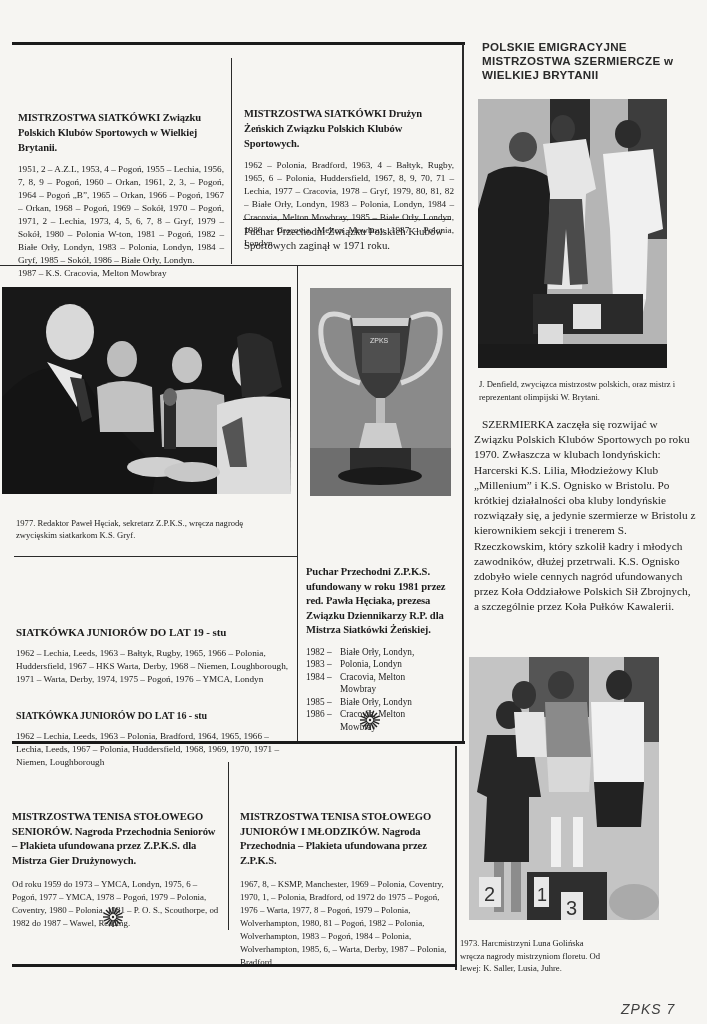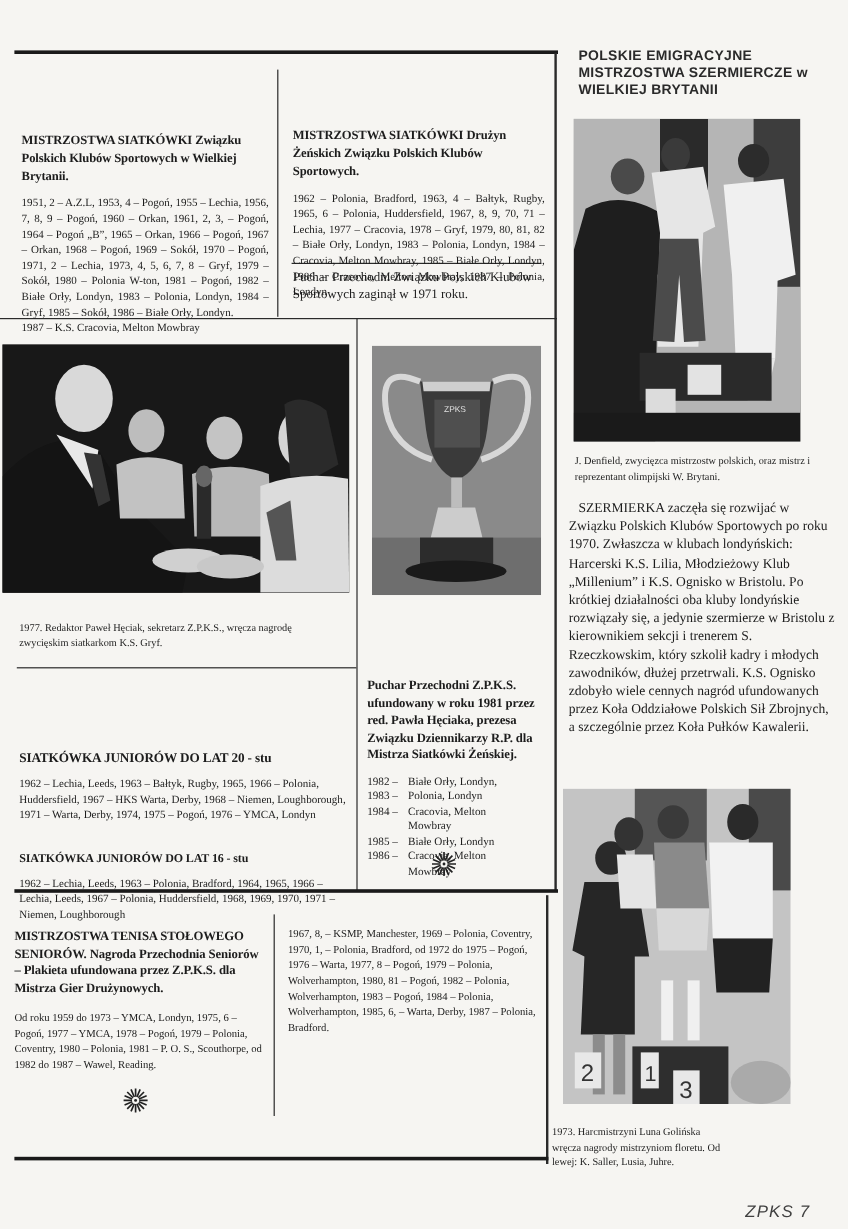--- a/index.html
+++ b/index.html
@@ -201,29 +201,29 @@
       <line x1="-3.8" y1="9.2" x2="-1.1" y2="2.8"></line>
     <line x1="-9.2" y1="-3.8" x2="-2.8" y2="-1.1"></line>
       <line x1="9.2" y1="3.8" x2="2.8" y2="1.1"></line>
     <line x1="9.2" y1="-3.8" x2="2.8" y2="-1.1"></line>
       <line x1="-9.2" y1="3.8" x2="-2.8" y2="1.1"></line>
   </g>
   <circle cx="0" cy="0" r="1.2" fill="#222"></circle>
 </svg>
 
 <section class="abs" style="left:16px;top:577px;width:276px;">
-  <div class="head" style="font-size:11px;">SIATKÓWKA JUNIORÓW DO LAT 20 - stu</div>
+  <div class="head" style="font-size:11px;">SIATKÓWKA JUNIORÓW DO LAT 19 - stu</div>
   <div class="body" style="margin-top:7px;">1962 – Lechia, Leeds, 1963 – Bałtyk, Rugby, 1965, 1966 – Polonia, Huddersfield, 1967 – HKS Warta, Derby, 1968 – Niemen, Loughborough, 1971 – Warta, Derby, 1974, 1975 – Pogoń, 1976 – YMCA, Londyn</div>
 </section>
 <section class="abs" style="left:16px;top:660px;width:276px;">
   <div class="head" style="font-size:10px;">SIATKÓWKA JUNIORÓW DO LAT 16 - stu</div>
   <div class="body" style="margin-top:7px;">1962 – Lechia, Leeds, 1963 – Polonia, Bradford, 1964, 1965, 1966 – Lechia, Leeds, 1967 – Polonia, Huddersfield, 1968, 1969, 1970, 1971 – Niemen, Loughborough</div>
 </section>
 
-<section class="abs" style="left:12px;top:726px;width:210px;">
+<section class="abs" style="left:12px;top:762px;width:210px;">
   <div class="head" style="font-size:10.6px;line-height:14.5px;">MISTRZOSTWA TENISA STOŁOWEGO SENIORÓW. Nagroda Przechodnia Seniorów – Plakieta ufundowana przez Z.P.K.S. dla Mistrza Gier Drużynowych.</div>
   <div class="body" style="margin-top:10px;font-size:8.9px;line-height:13px;">Od roku 1959 do 1973 – YMCA, Londyn, 1975, 6 – Pogoń, 1977 – YMCA, 1978 – Pogoń, 1979 – Polonia, Coventry, 1980 – Polonia, 1981 – P. O. S., Scouthorpe, od 1982 do 1987 – Wawel, Reading.</div>
 </section>
 <svg class="ornament" style="left:102px;top:906px;" viewBox="-11 -11 22 22">
   <g stroke="#222" stroke-width="1.4">
     <line x1="0" y1="-10" x2="0" y2="-3"></line>
       <line x1="0" y1="10" x2="0" y2="3"></line>
     <line x1="-10" y1="0" x2="-3" y2="0"></line>
       <line x1="10" y1="0" x2="3" y2="0"></line>
     <line x1="-7" y1="-7" x2="-2.2" y2="-2.2"></line>
@@ -236,16 +236,17 @@
       <line x1="-3.8" y1="9.2" x2="-1.1" y2="2.8"></line>
     <line x1="-9.2" y1="-3.8" x2="-2.8" y2="-1.1"></line>
       <line x1="9.2" y1="3.8" x2="2.8" y2="1.1"></line>
     <line x1="9.2" y1="-3.8" x2="2.8" y2="-1.1"></line>
       <line x1="-9.2" y1="3.8" x2="-2.8" y2="1.1"></line>
   </g>
   <circle cx="0" cy="0" r="1.2" fill="#222"></circle>
 </svg>
 
 <section class="abs" style="left:240px;top:762px;width:212px;">
+  <div class="head" style="font-size:10.6px;line-height:14.5px;">MISTRZOSTWA TENISA STOŁOWEGO JUNIORÓW I MŁODZIKÓW. Nagroda Przechodnia – Plakieta ufundowana przez Z.P.K.S.</div>
   <div class="body" style="margin-top:10px;font-size:8.9px;line-height:13px;">1967, 8, – KSMP, Manchester, 1969 – Polonia, Coventry, 1970, 1, – Polonia, Bradford, od 1972 do 1975 – Pogoń, 1976 – Warta, 1977, 8 – Pogoń, 1979 – Polonia, Wolverhampton, 1980, 81 – Pogoń, 1982 – Polonia, Wolverhampton, 1983 – Pogoń, 1984 – Polonia, Wolverhampton, 1985, 6, – Warta, Derby, 1987 – Polonia, Bradford.</div>
 </section>
 
 <div class="abs footer" style="left:621px;top:1001px;">ZPKS 7</div>
 
 </body></html>

